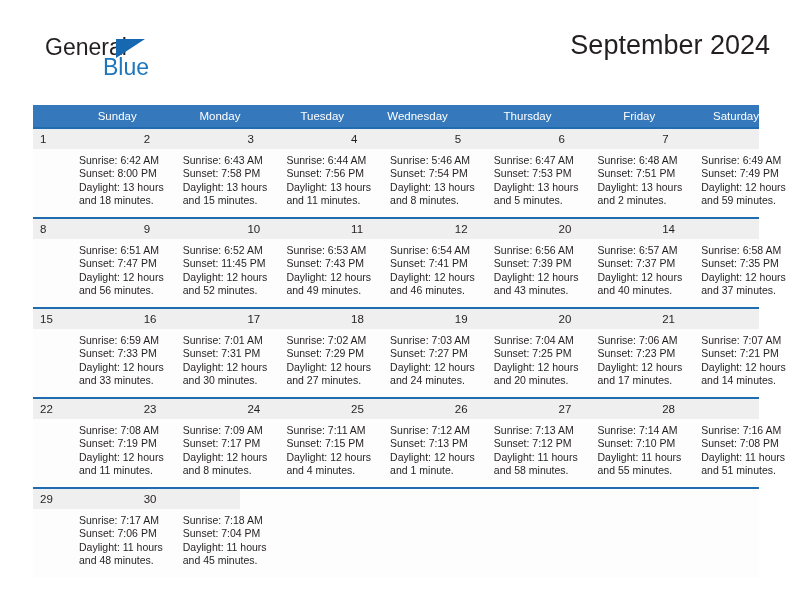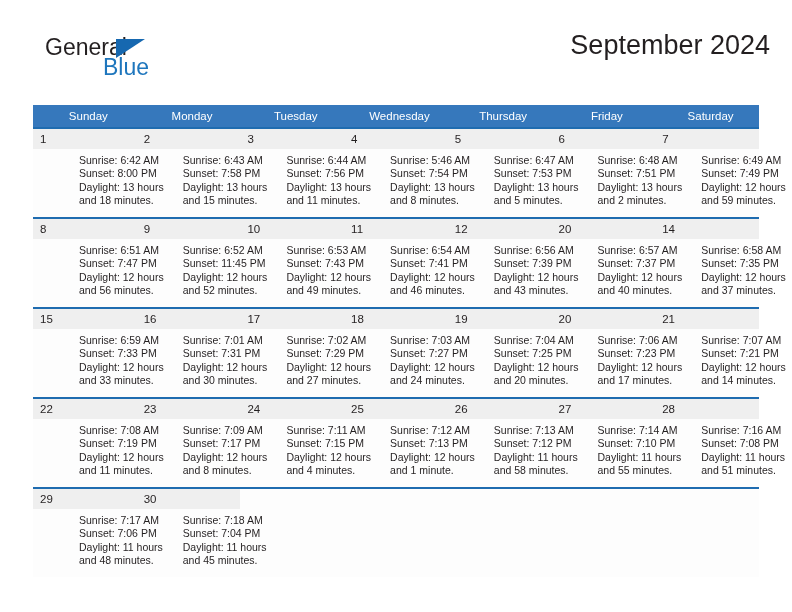--- a/index.html
+++ b/index.html
@@ -94,21 +94,21 @@
     top: 105px;
     width: 726px;
     border-collapse: collapse;
     table-layout: fixed;
   }
   .cal th {
     background: #3678bc;
     color: #ffffff;
     font-weight: normal;
     font-size: 11.5px;
-    text-align: center;
+    text-align: right;
     padding: 5px 0 5px 7px;
     height: 11px;
     border: none;
   }
   .cal td {
     vertical-align: top;
     padding: 0;
     border: none;
     border-top: 2px solid #1f6cb0;
     width: 103.71px;

